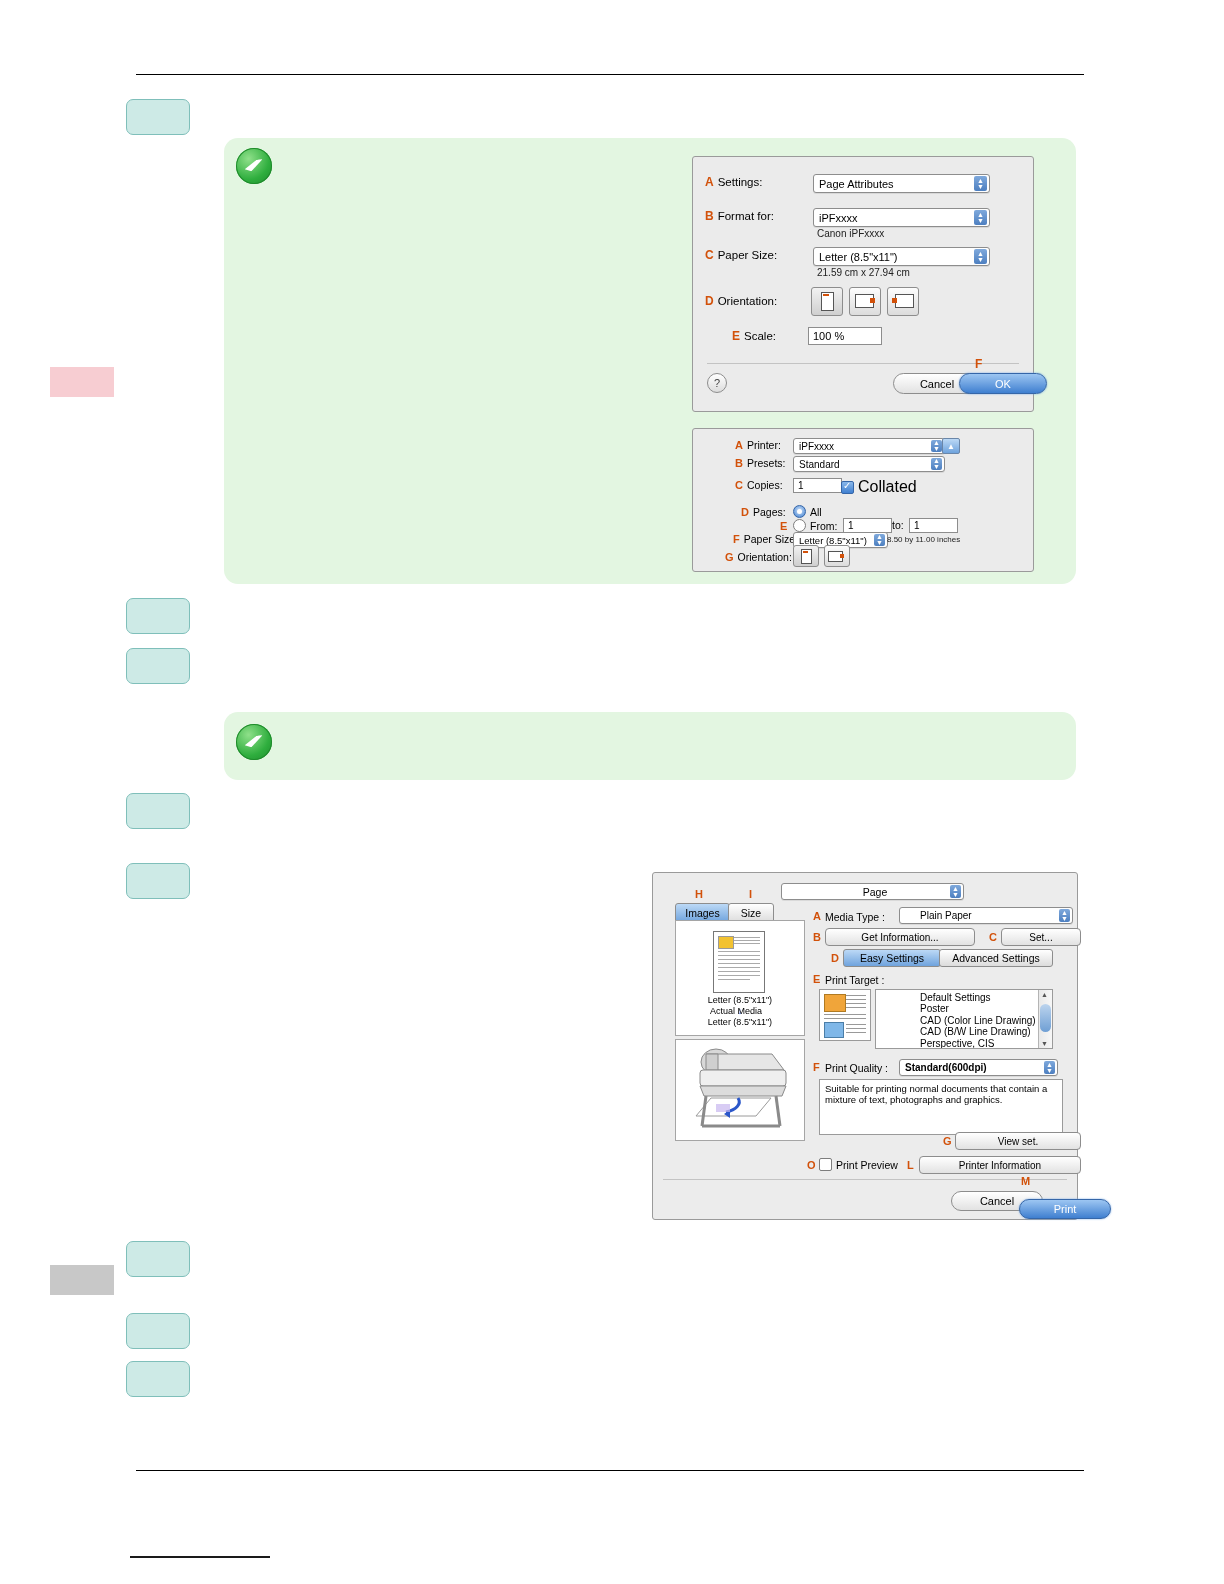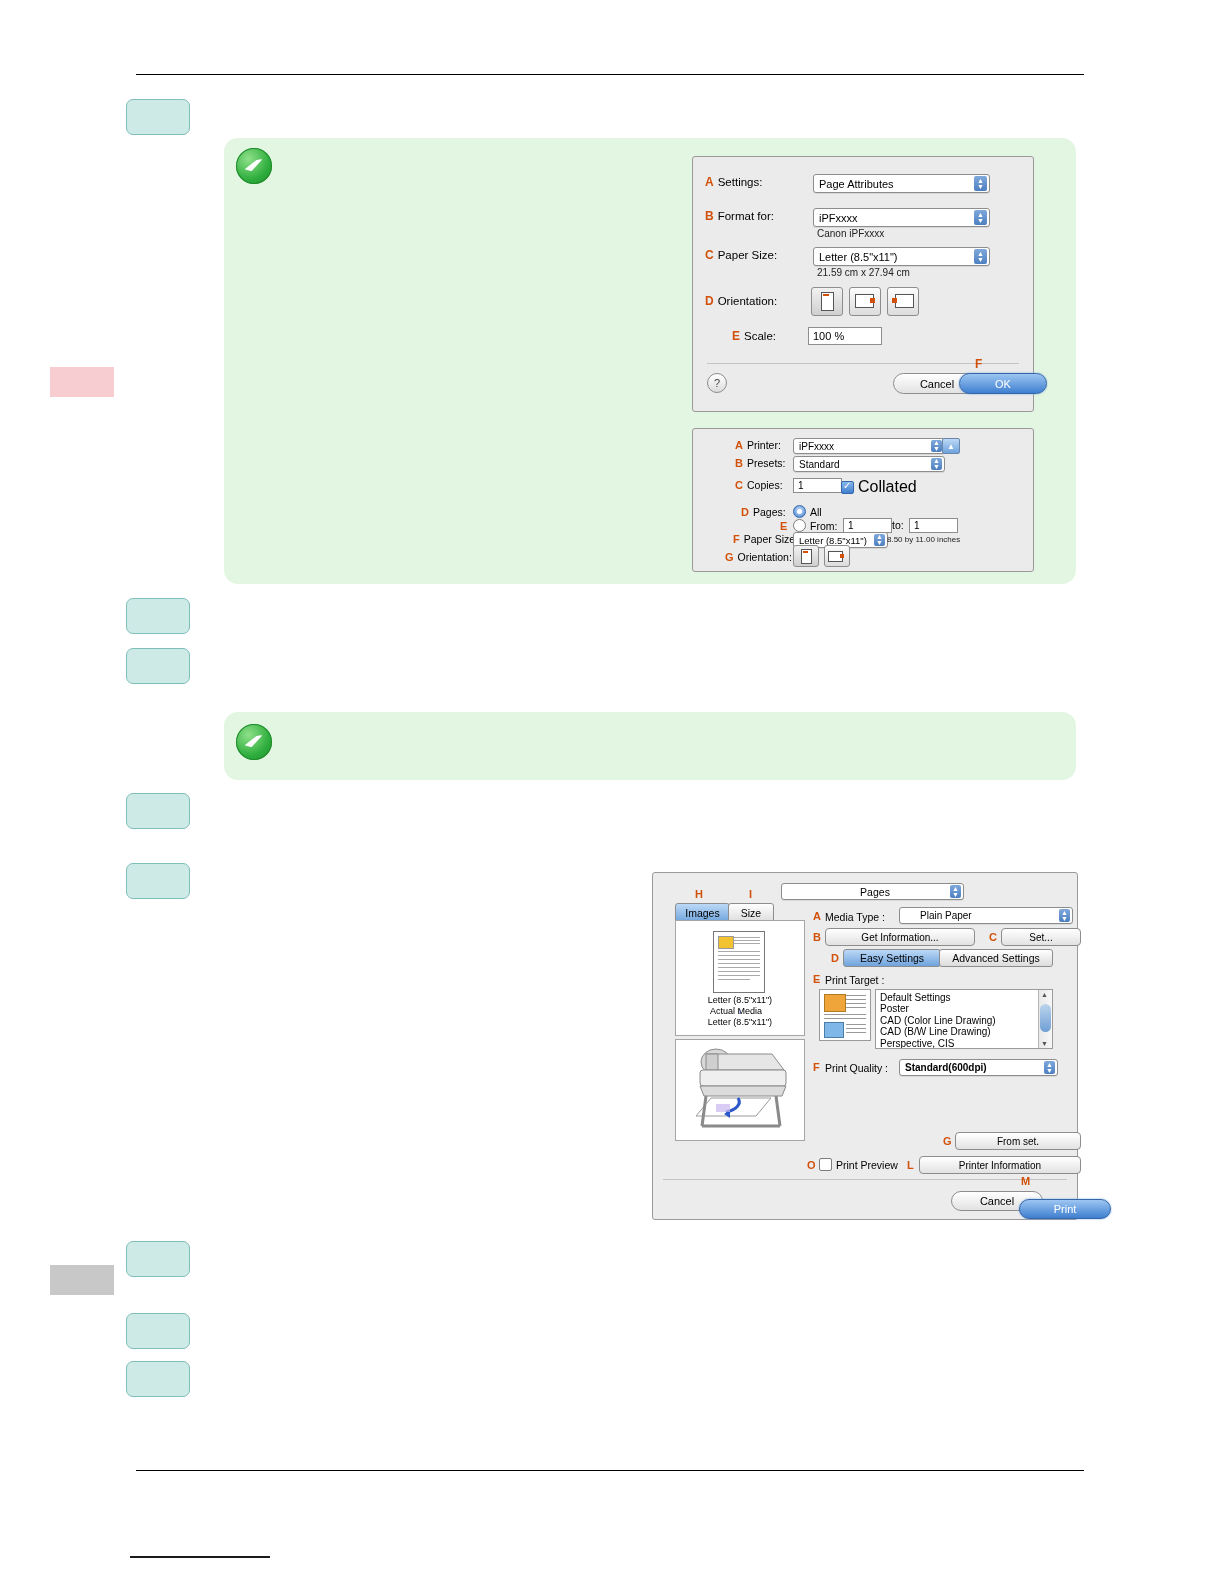--- a/index.html
+++ b/index.html
@@ -402,21 +402,21 @@
           <div style="position:absolute; left:15px; top:8px; width:4px; height:4px; background:#d2510a;"></div>
         </div>
       </div>
     </div>
   </div>
 
   <div class="dlg" style="left:652px; top:872px; width:424px; height:346px; background:#ececec;">
     <div class="dlg-inner">
 
       <div class="popup" style="position:absolute; left:128px; top:10px; width:176px; height:15px;">
-        <span style="width:100%; text-align:center; font-size:10.5px;">Pages</span>
+        <span style="width:100%; text-align:center; font-size:10.5px;">Page</span>
         <span class="arrows" style="height:13px; width:11px;">
             <span>▲</span>
             <span>▼</span>
           </span>
       </div>
 
       <div class="bold-letter" style="position:absolute; left:42px; top:15px; font-size:11px;">H</div>
       <div class="bold-letter" style="position:absolute; left:96px; top:15px; font-size:11px;">I</div>
       <div class="tabbtn sel" style="position:absolute; left:22px; top:30px; width:53px;">
         <span>Images</span>
@@ -501,21 +501,21 @@
         <div style="position:absolute; left:26px; top:17px; right:4px; height:1px; background:#999;"></div>
         <div style="position:absolute; left:4px; top:24px; right:4px; height:1px; background:#999;"></div>
         <div style="position:absolute; left:4px; top:28px; right:4px; height:1px; background:#999;"></div>
         <div style="position:absolute; left:4px; top:32px; width:18px; height:14px; background:#7fb7e8; border:1px solid #4b7ea8;"></div>
         <div style="position:absolute; left:26px; top:34px; right:4px; height:1px; background:#999;"></div>
         <div style="position:absolute; left:26px; top:38px; right:4px; height:1px; background:#999;"></div>
         <div style="position:absolute; left:26px; top:42px; right:4px; height:1px; background:#999;"></div>
       </div>
 
       <div class="listbox" style="position:absolute; left:222px; top:116px; width:176px; height:58px; position:absolute;">
-        <div style="position:relative; height:100%;">
+        <div style="position:relative; height:100%;padding-left:40px;">
           <div style="padding:2px 4px 0 4px; font-size:10px; line-height:11.4px;">
             <div>Default Settings</div>
             <div>Poster</div>
             <div>CAD (Color Line Drawing)</div>
             <div>CAD (B/W Line Drawing)</div>
             <div>Perspective, CIS</div>
           </div>
           <div class="scrollcol">
             <div style="position:absolute; left:2px; top:1px; font-size:7px; color:#555;">▲</div>
             <div class="scrollthumb"></div>
@@ -527,24 +527,25 @@
       <div class="bold-letter" style="position:absolute; left:160px; top:188px; font-size:11px;">F</div>
       <div class="lbl" style="position:absolute; left:172px; top:189px; font-size:10.5px;">Print Quality :</div>
       <div class="popup" style="position:absolute; left:246px; top:186px; width:152px; height:15px;font-weight:bold;">
         <span style="font-size:10px;">Standard(600dpi)</span>
         <span class="arrows" style="height:13px; width:11px;">
             <span>▲</span>
             <span>▼</span>
           </span>
       </div>
 
+      <div class="listbox" style="position:absolute; left:166px; top:206px; width:232px; height:48px; padding:3px 5px; font-size:9.5px; line-height:11px;">Suitable for printing normal documents that contain a mixture of text, photographs and graphics.</div>
 
       <div class="bold-letter" style="position:absolute; left:290px; top:262px; font-size:11px;">G</div>
       <div class="btn" style="position:absolute; left:302px; top:259px; width:96px; height:16px; border-radius:4px;">
-        <span style="font-size:10px;">From set.</span>
+        <span style="font-size:10px;">View set.</span>
       </div>
 
       <div class="bold-letter" style="position:absolute; left:154px; top:286px; font-size:11px;">O</div>
       <div style="position:absolute; left:166px; top:285px; display:flex; align-items:center; gap:4px;">
         <span class="chk"></span>
         <span style="font-size:10.5px;">Print Preview</span>
       </div>
       <div class="bold-letter" style="position:absolute; left:254px; top:286px; font-size:11px;">L</div>
       <div class="btn" style="position:absolute; left:266px; top:283px; width:132px; height:16px; border-radius:4px;">
         <span style="font-size:10px;">Printer Information</span>

